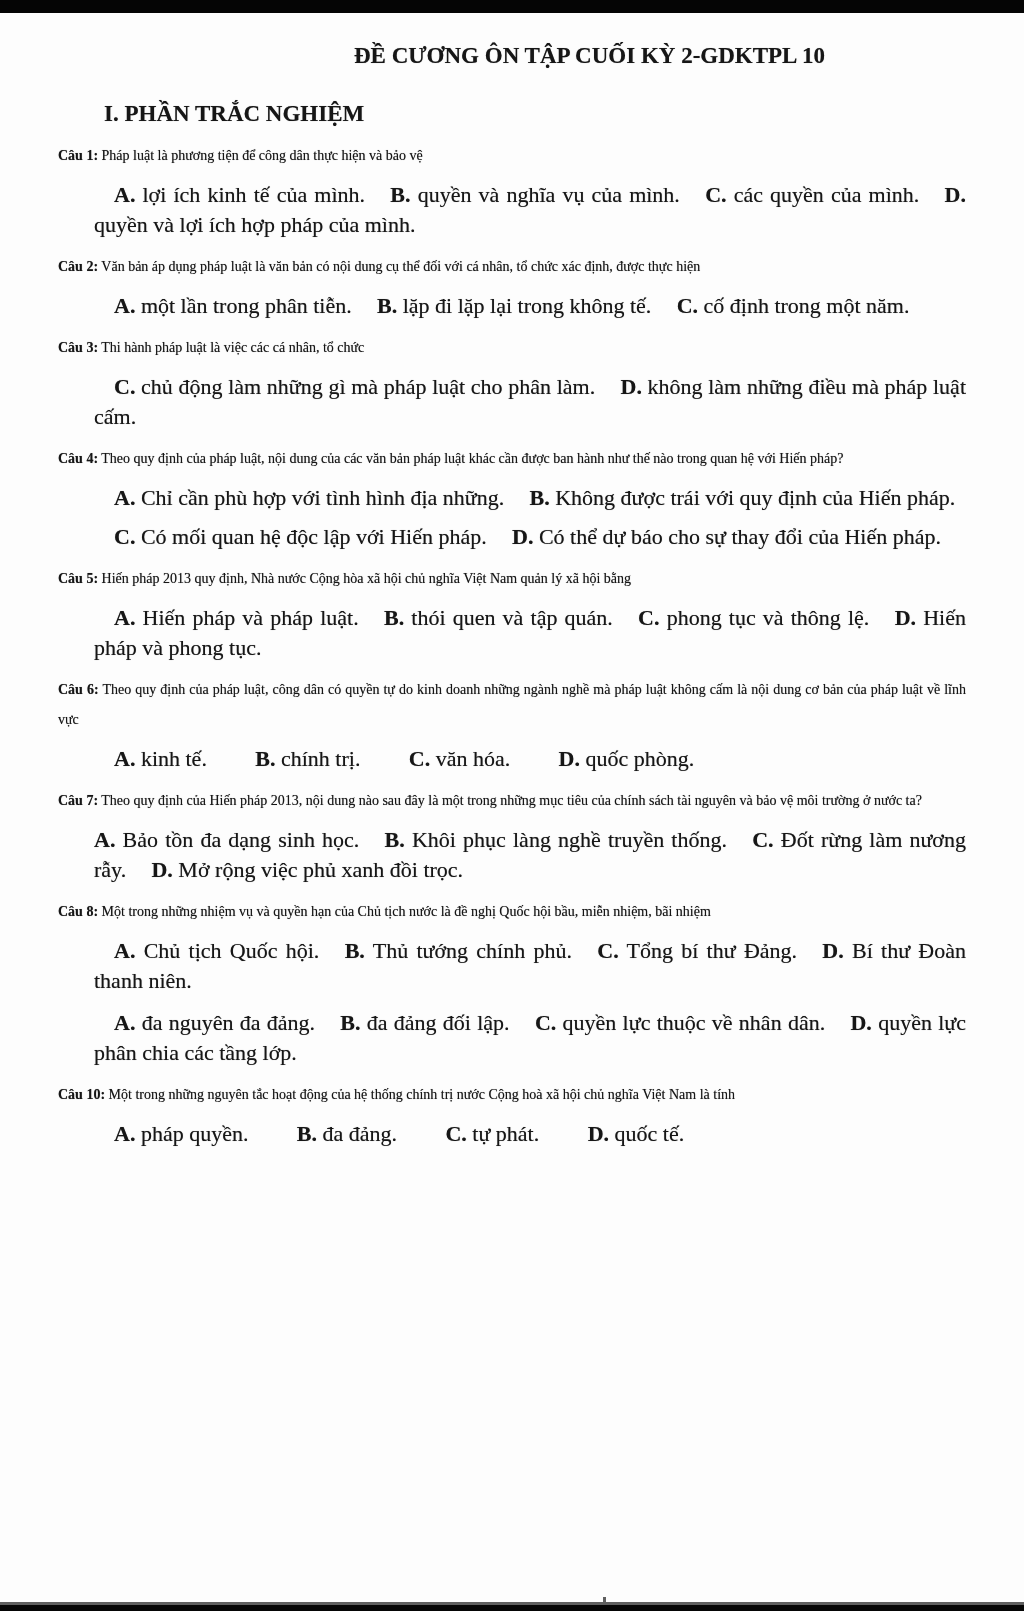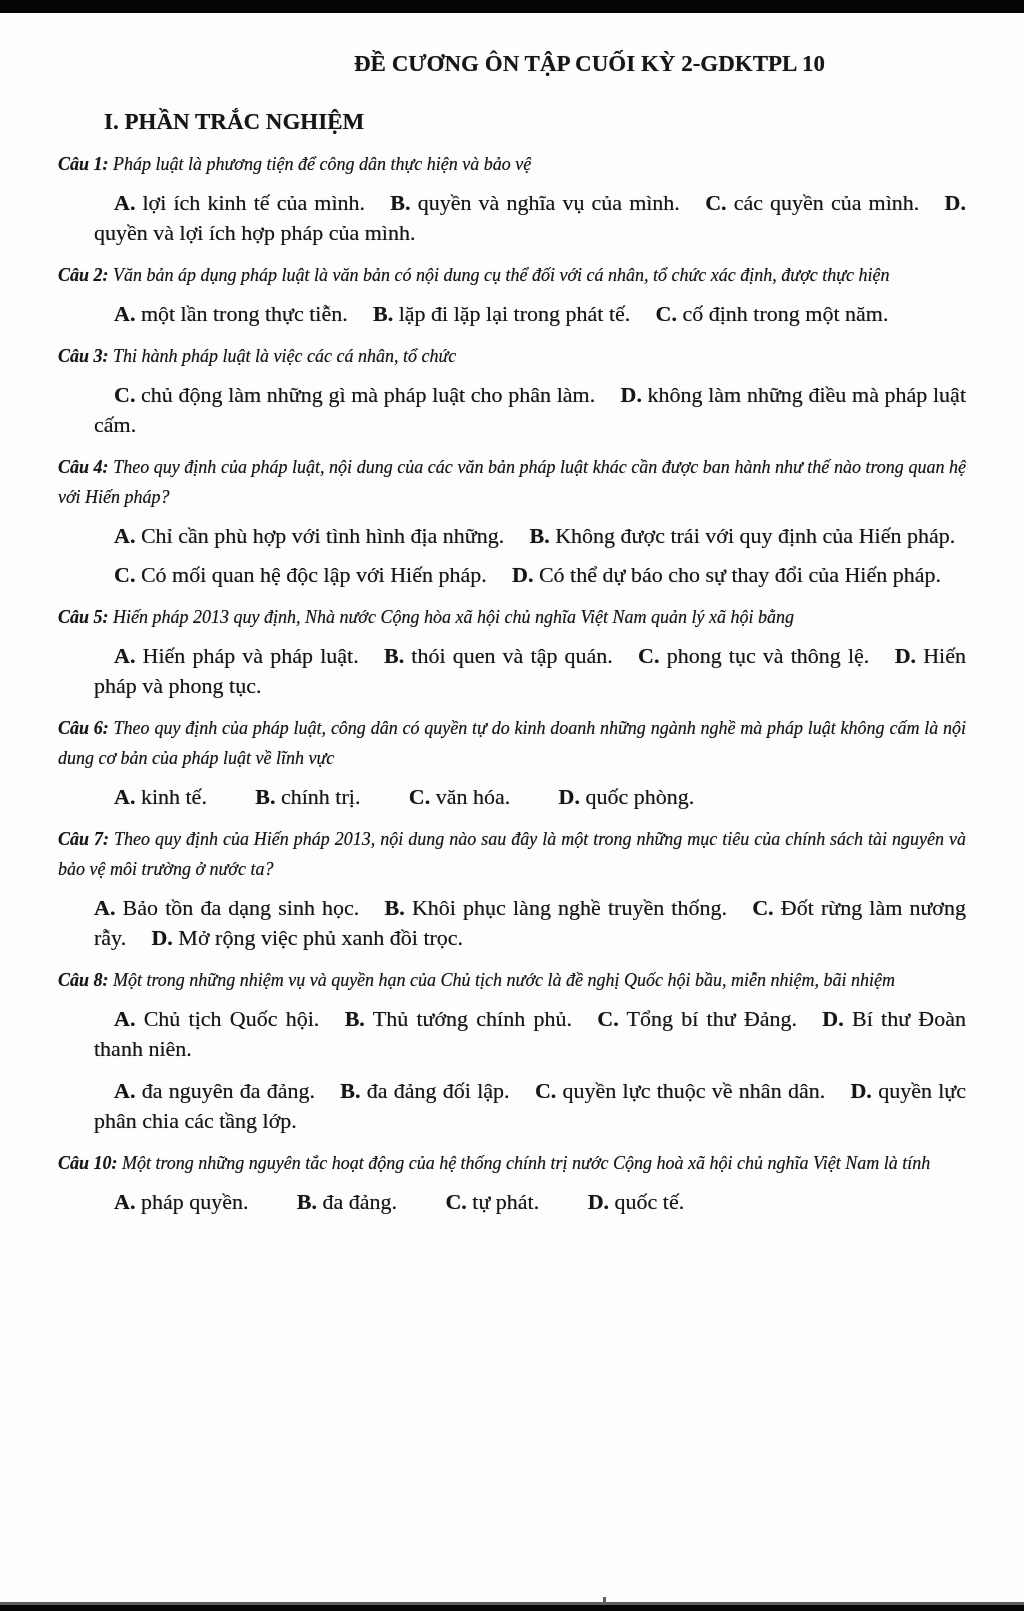--- a/index.html
+++ b/index.html
@@ -17,36 +17,36 @@
     background:var(--page-bg);
     overflow:hidden;
     font-family:"Liberation Serif","DejaVu Serif",serif;
     color:var(--text);
   }
   .bar{position:absolute;left:0;width:100%;background:var(--bar);}
   .bar.top{top:0;height:13px;}
   .bar.bottom{bottom:0;height:6px;}
   .page{
     position:absolute;top:13px;left:0;right:0;bottom:9px;
-    padding:36px 58px 0 58px;
+    padding:28px 58px 0 58px;
     text-shadow:0 0 0.7px rgba(25,25,25,0.55);
     overflow:hidden;
   }
   h1.doc-title{
     font-size:23px;font-weight:bold;line-height:30px;
     margin-left:296px;white-space:nowrap;
   }
   h2.section{
     font-size:23px;font-weight:bold;line-height:30px;
     margin-top:28px;margin-left:46px;
   }
   #questions{margin-top:2px;}
   .question{margin-top:12px;}
   p.q-text{
-    font-size:18px;line-height:30px;text-align:justify;font-style:italic;
+    font-size:14px;line-height:30px;text-align:justify;
   }
   p.options{
     font-size:22px;line-height:30px;text-align:justify;
     margin-top:9px;
     margin-left:36px;
   }
   p.options.indent{text-indent:20px;}
   .option{margin-right:1.15em;}
   .option:last-child{margin-right:0;}
   p.options.wide .option{margin-right:2.2em;}
@@ -69,21 +69,21 @@
   <main class="page">
     <h1 class="doc-title">ĐỀ CƯƠNG ÔN TẬP CUỐI KỲ 2-GDKTPL 10</h1>
     <h2 class="section">I. PHẦN TRẮC NGHIỆM</h2>
     <div id="questions">
         <section class="question">
           <p class="q-text"><b class="q-label">Câu 1:</b> Pháp luật là phương tiện để công dân thực hiện và bảo vệ</p>
           <p class="options indent"><span class="option"><b class="opt-key">A.</b><span class="opt-text"> lợi ích kinh tế của mình.</span></span><span class="option"><b class="opt-key">B.</b><span class="opt-text"> quyền và nghĩa vụ của mình.</span></span><span class="option"><b class="opt-key">C.</b><span class="opt-text"> các quyền của mình.</span></span><span class="option"><b class="opt-key">D.</b><span class="opt-text"> quyền và lợi ích hợp pháp của mình.</span></span></p>
         </section>
         <section class="question">
           <p class="q-text"><b class="q-label">Câu 2:</b> Văn bản áp dụng pháp luật là văn bản có nội dung cụ thể đối với cá nhân, tổ chức xác định, được thực hiện</p>
-          <p class="options indent"><span class="option"><b class="opt-key">A.</b><span class="opt-text"> một lần trong thực tiễn.</span></span><span class="option"><b class="opt-key">B.</b><span class="opt-text"> lặp đi lặp lại trong phát tế.</span></span><span class="option"><b class="opt-key">C.</b><span class="opt-text"> cố định trong một năm.</span></span></p>
+          <p class="options indent"><span class="option"><b class="opt-key">A.</b><span class="opt-text"> một lần trong phân tiễn.</span></span><span class="option"><b class="opt-key">B.</b><span class="opt-text"> lặp đi lặp lại trong không tế.</span></span><span class="option"><b class="opt-key">C.</b><span class="opt-text"> cố định trong một năm.</span></span></p>
         </section>
         <section class="question">
           <p class="q-text"><b class="q-label">Câu 3:</b> Thi hành pháp luật là việc các cá nhân, tổ chức</p>
           <p class="options indent"><span class="option"><b class="opt-key">C.</b><span class="opt-text"> chủ động làm những gì mà pháp luật cho phân làm.</span></span><span class="option"><b class="opt-key">D.</b><span class="opt-text"> không làm những điều mà pháp luật cấm.</span></span></p>
         </section>
         <section class="question">
           <p class="q-text"><b class="q-label">Câu 4:</b> Theo quy định của pháp luật, nội dung của các văn bản pháp luật khác cần được ban hành như thế nào trong quan hệ với Hiến pháp?</p>
           <p class="options indent"><span class="option"><b class="opt-key">A.</b><span class="opt-text"> Chỉ cần phù hợp với tình hình địa những.</span></span><span class="option"><b class="opt-key">B.</b><span class="opt-text"> Không được trái với quy định của Hiến pháp.</span></span></p>
           <p class="options indent"><span class="option"><b class="opt-key">C.</b><span class="opt-text"> Có mối quan hệ độc lập với Hiến pháp.</span></span><span class="option"><b class="opt-key">D.</b><span class="opt-text"> Có thể dự báo cho sự thay đổi của Hiến pháp.</span></span></p>
         </section>

